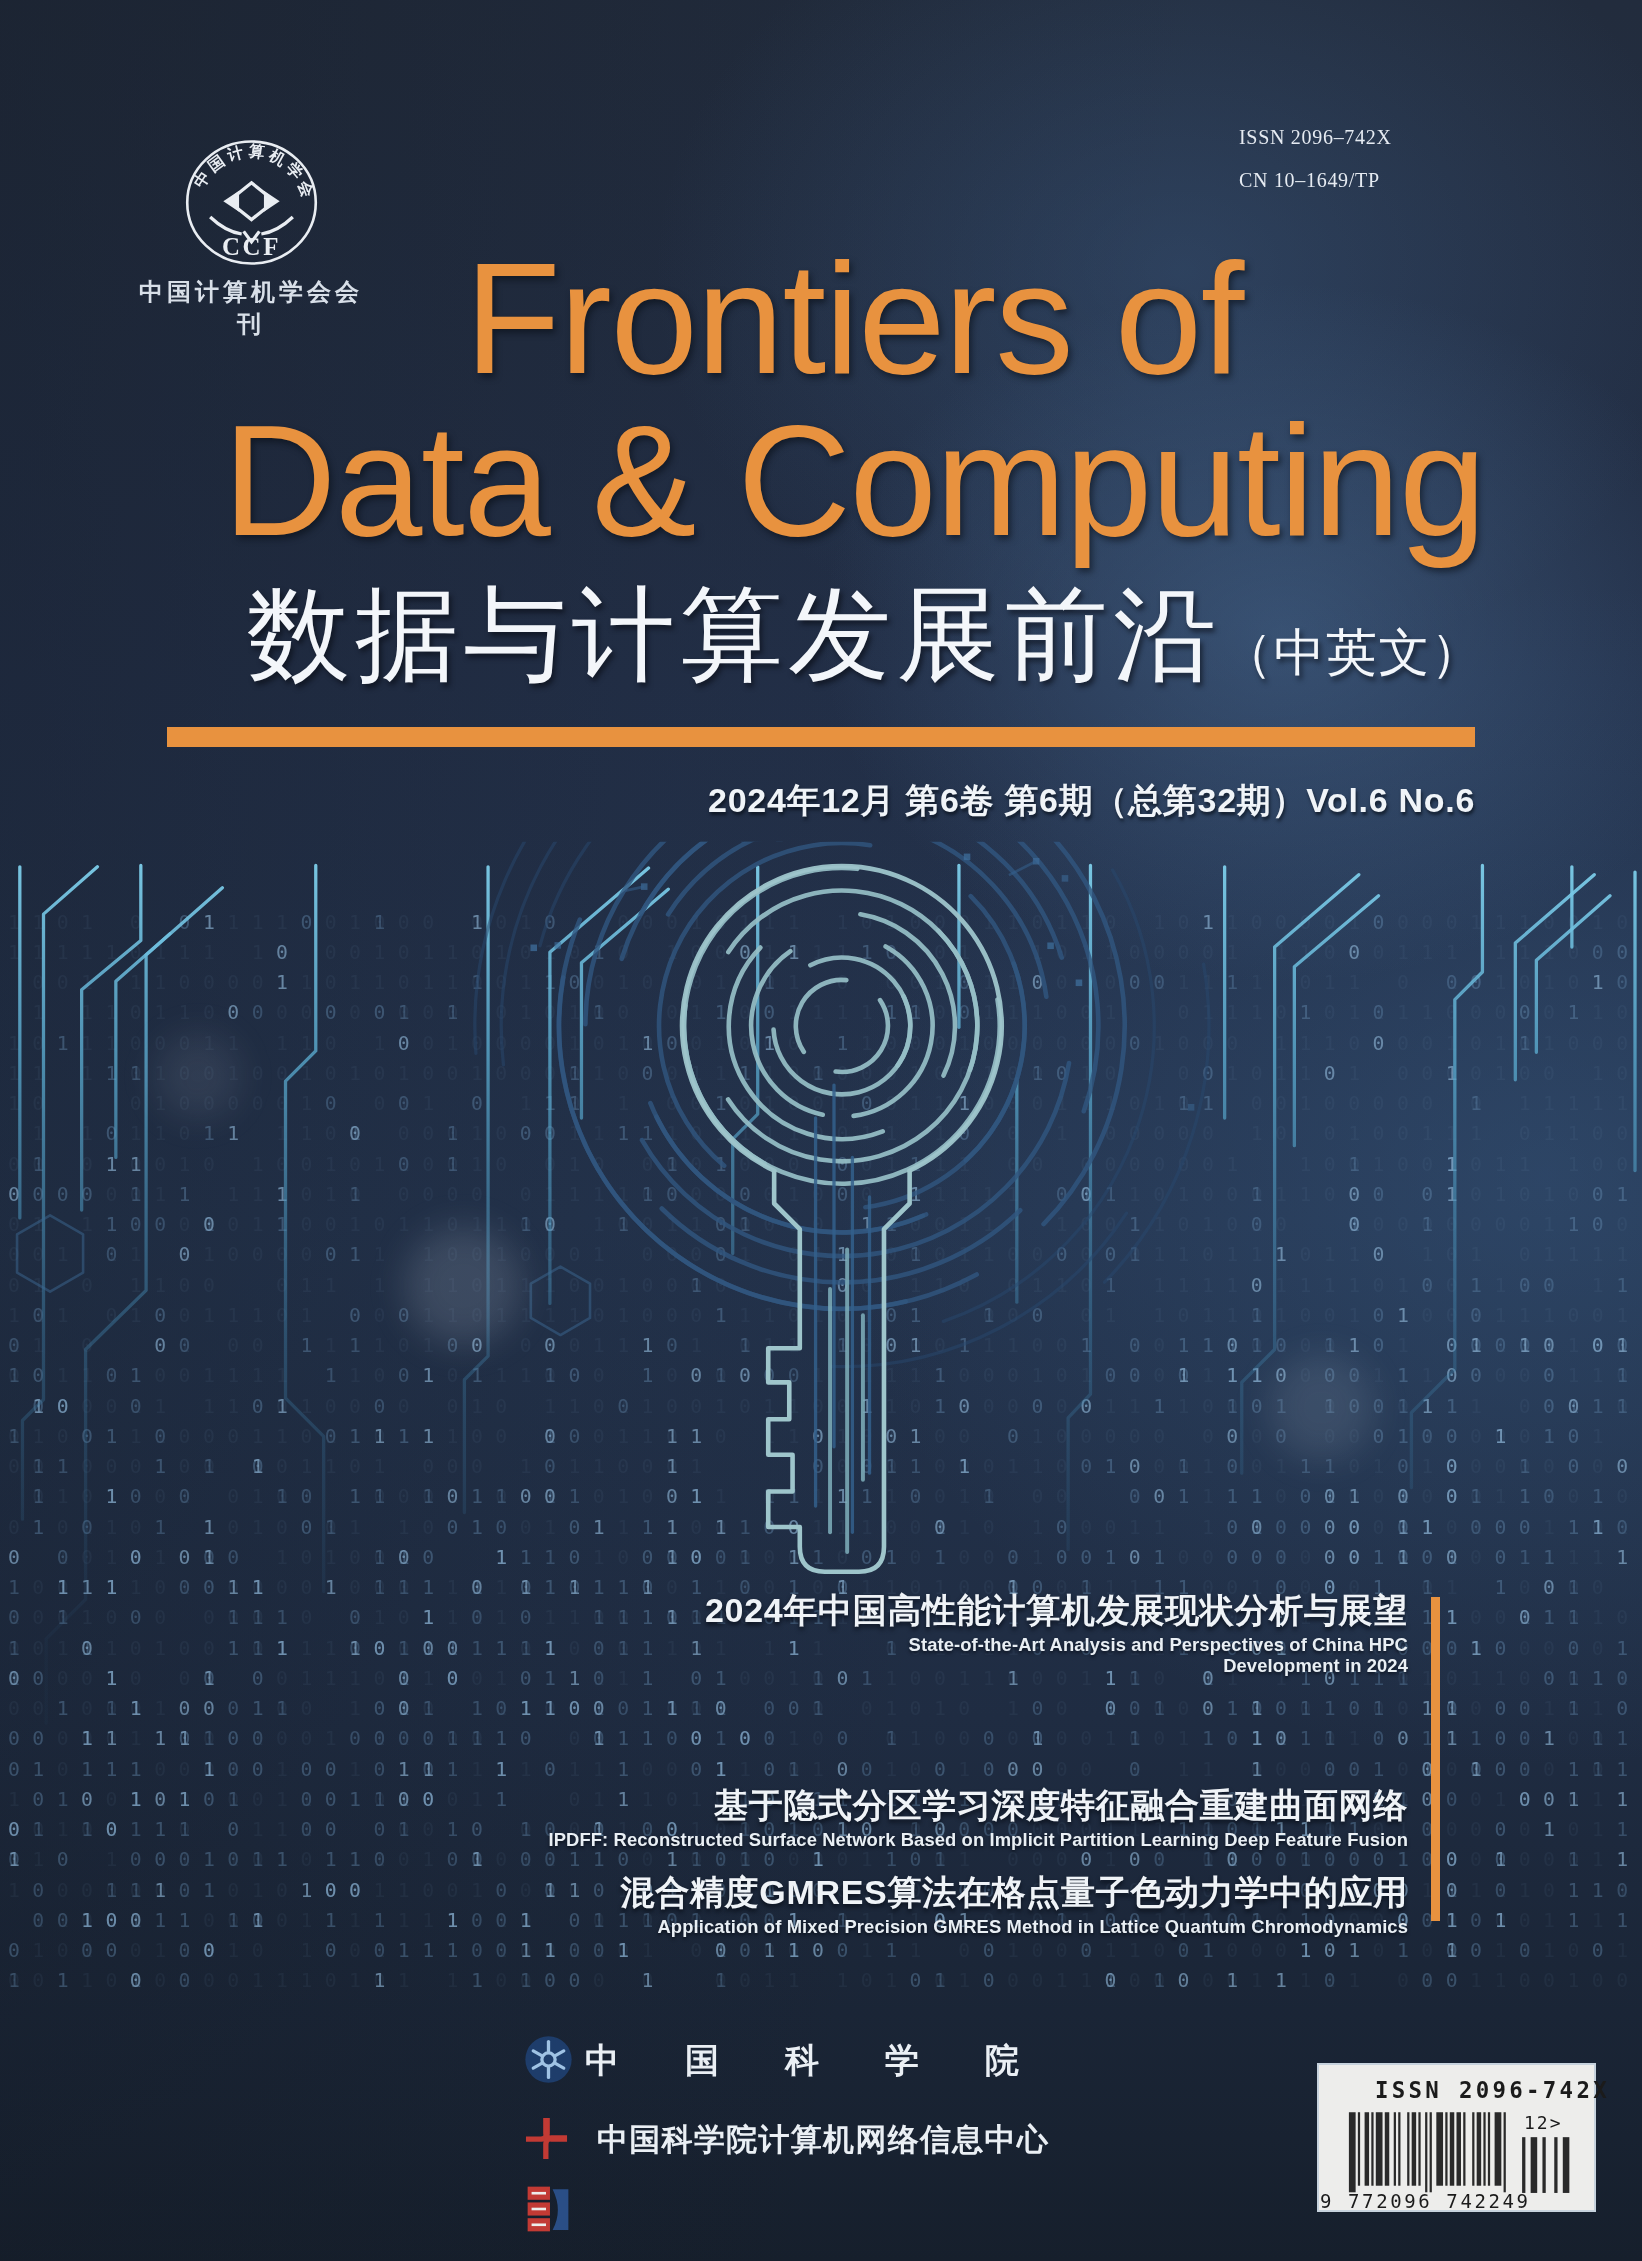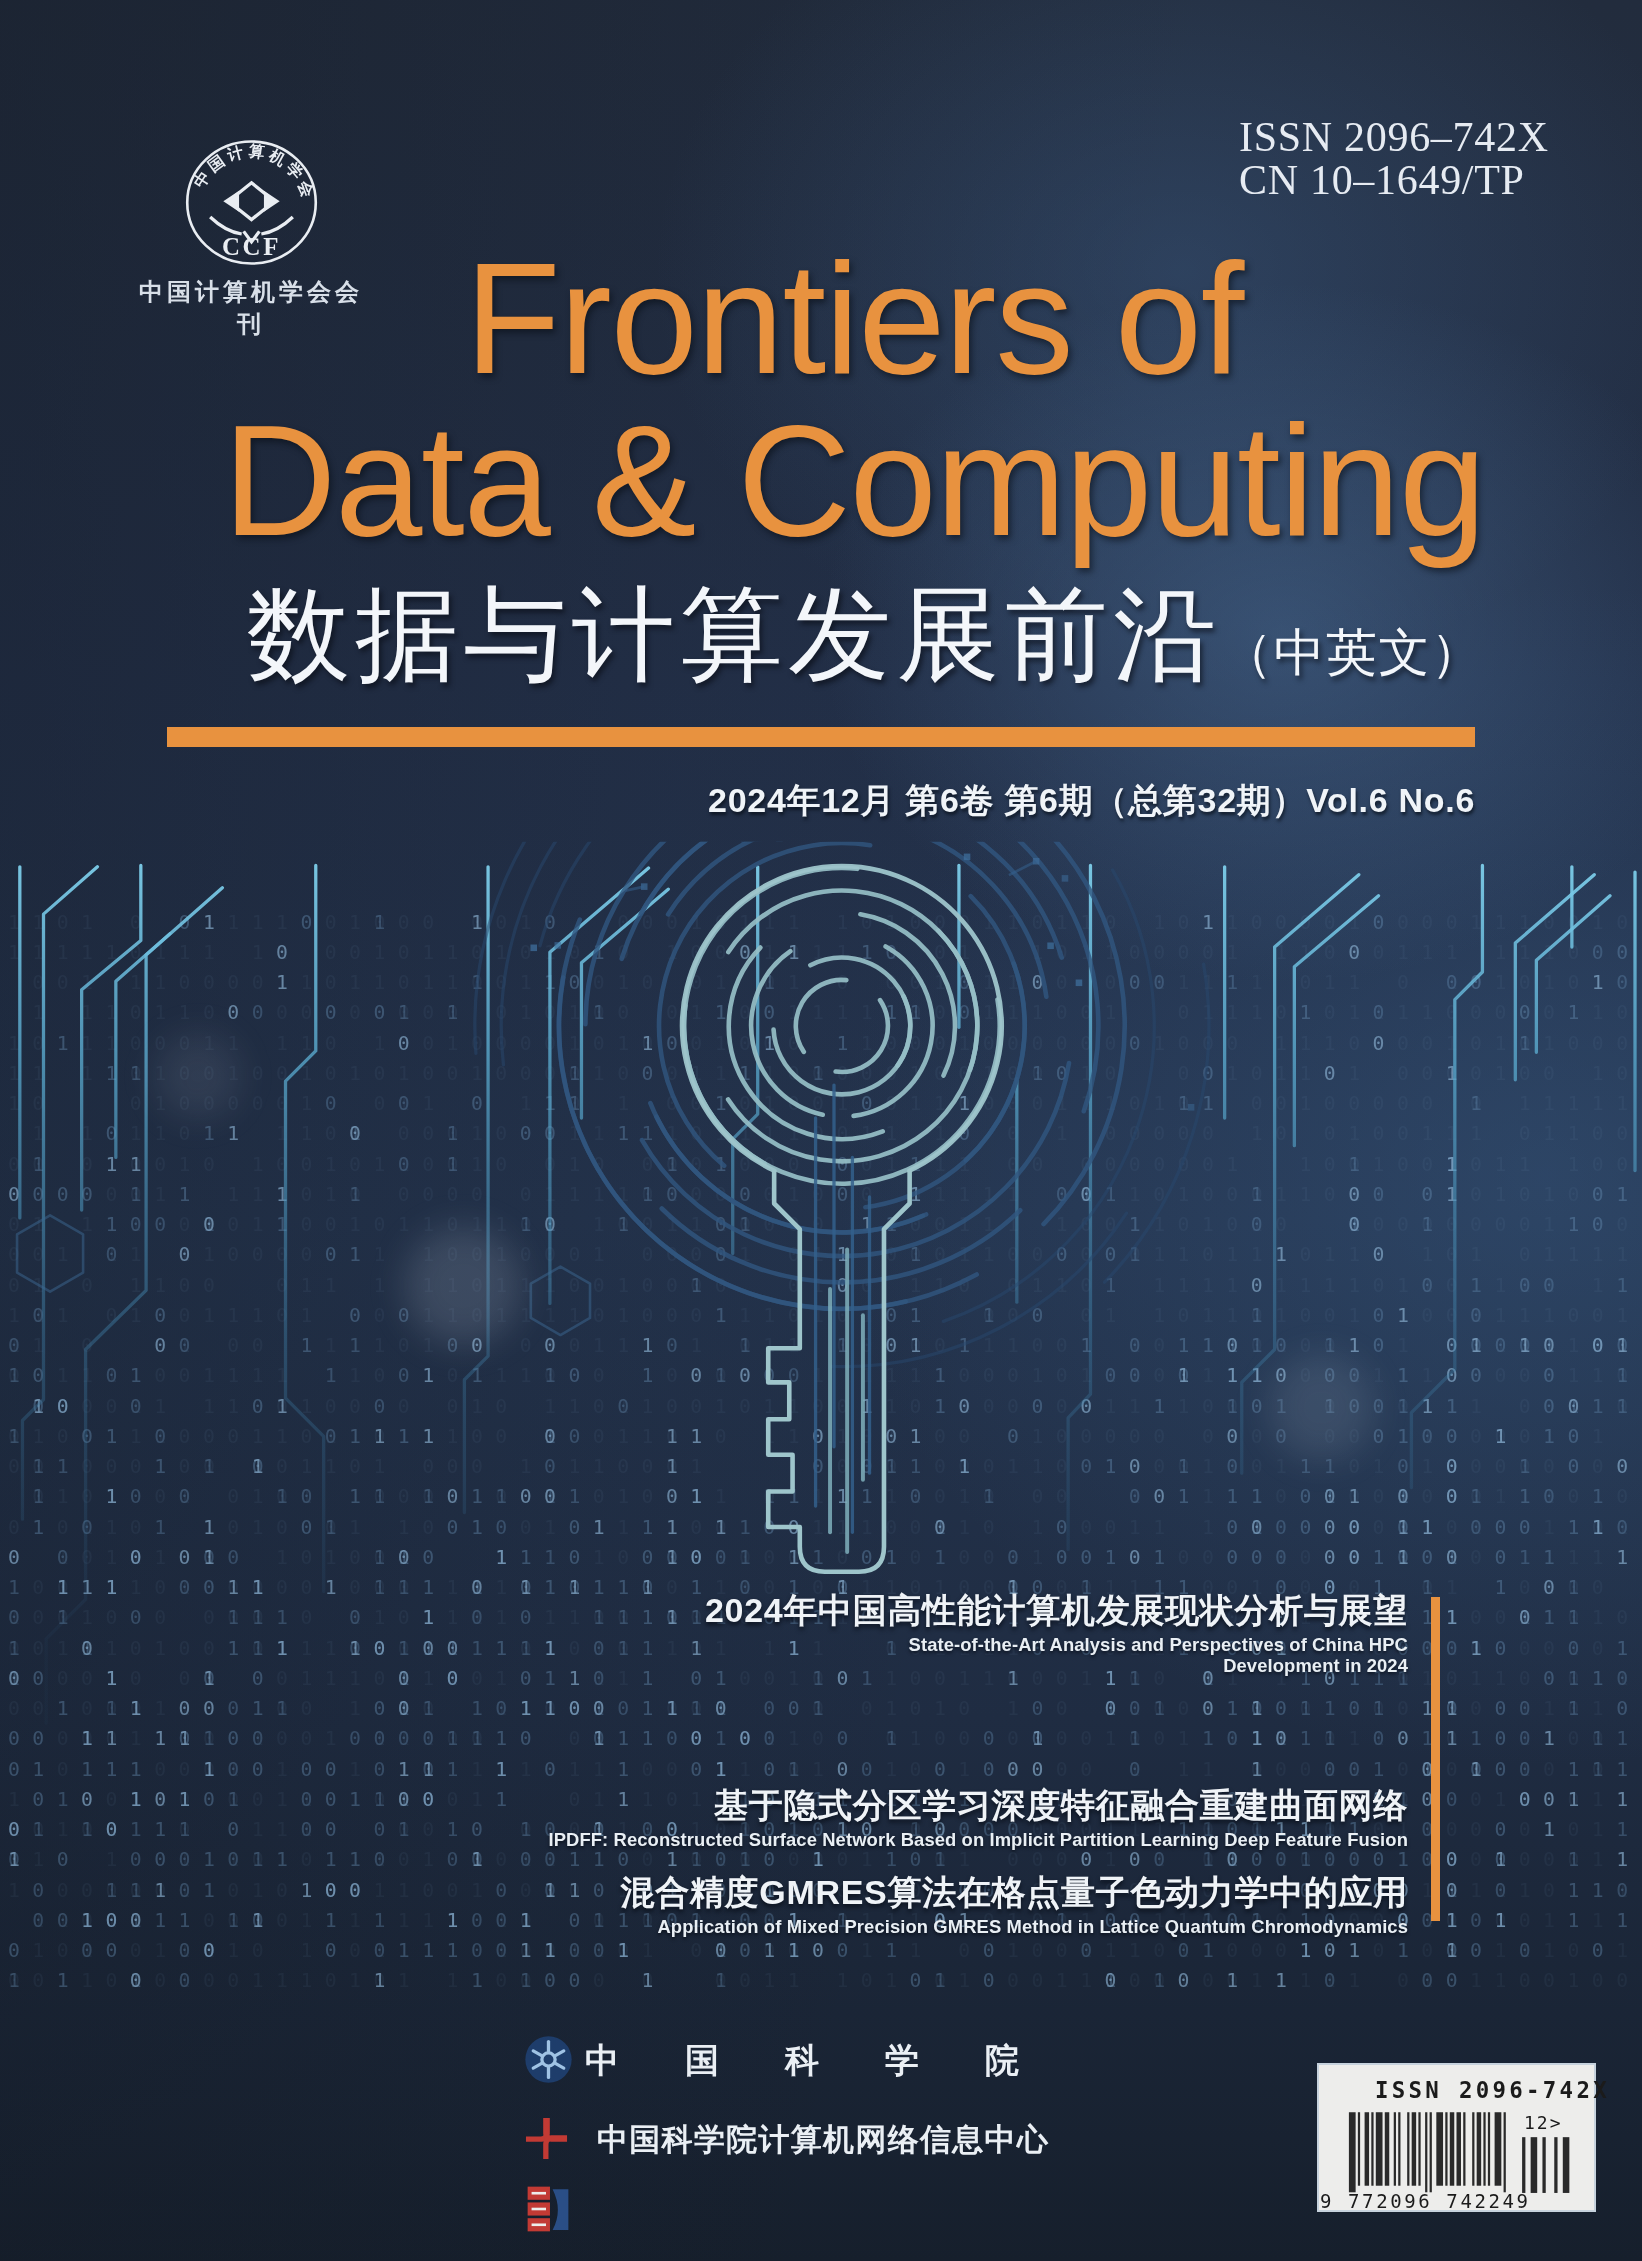--- a/index.html
+++ b/index.html
@@ -12,21 +12,21 @@
       radial-gradient(756px 592px at 72% 12%, rgba(72,112,160,0.30), rgba(72,112,160,0) 70%),
       linear-gradient(100deg, rgba(18,24,34,0.38) 0%, rgba(18,24,34,0.10) 40%, rgba(18,24,34,0) 60%),
       linear-gradient(180deg, #222C3D 0%, #233049 30%, #24344E 54%, #1F2C42 76%, #161F2C 100%);
   }
   .abs{position:absolute;}
   
   .ccf{left:176px;top:133px;width:151px;height:141px;}
   .ccf-caption{left:139px;top:276px;width:224px;text-align:center;color:#D8DFE8;
     font-size:24px;letter-spacing:4px;font-weight:bold;}
   .issn-block{left:1239px;top:116px;color:#E6EBF2;font-family:"Liberation Serif",serif;
-    font-size:42px;line-height:43px;letter-spacing:0.7px;}
+    font-size:20px;line-height:43px;letter-spacing:0.7px;}
   
   .title-en{right:158px;top:238px;text-align:center;color:#E8923F;
     font-size:157px;line-height:162px;font-weight:400;letter-spacing:-1.3px;
     text-shadow:2.6px 4px 6px rgba(8,12,20,0.55);white-space:nowrap;}
   .title-zh{right:160px;top:567px;text-align:right;color:#F3F6FA;white-space:nowrap;
     font-family:"Liberation Serif",serif;font-weight:400;
     text-shadow:2.6px 4px 5.3px rgba(8,12,20,0.6);}
   .title-zh .main{font-size:103px;letter-spacing:5.3px;}
   .title-zh .suffix{font-size:51px;letter-spacing:1.3px;}
   .rule{left:167px;top:727px;width:1308px;height:20px;background:#E8923F;}

